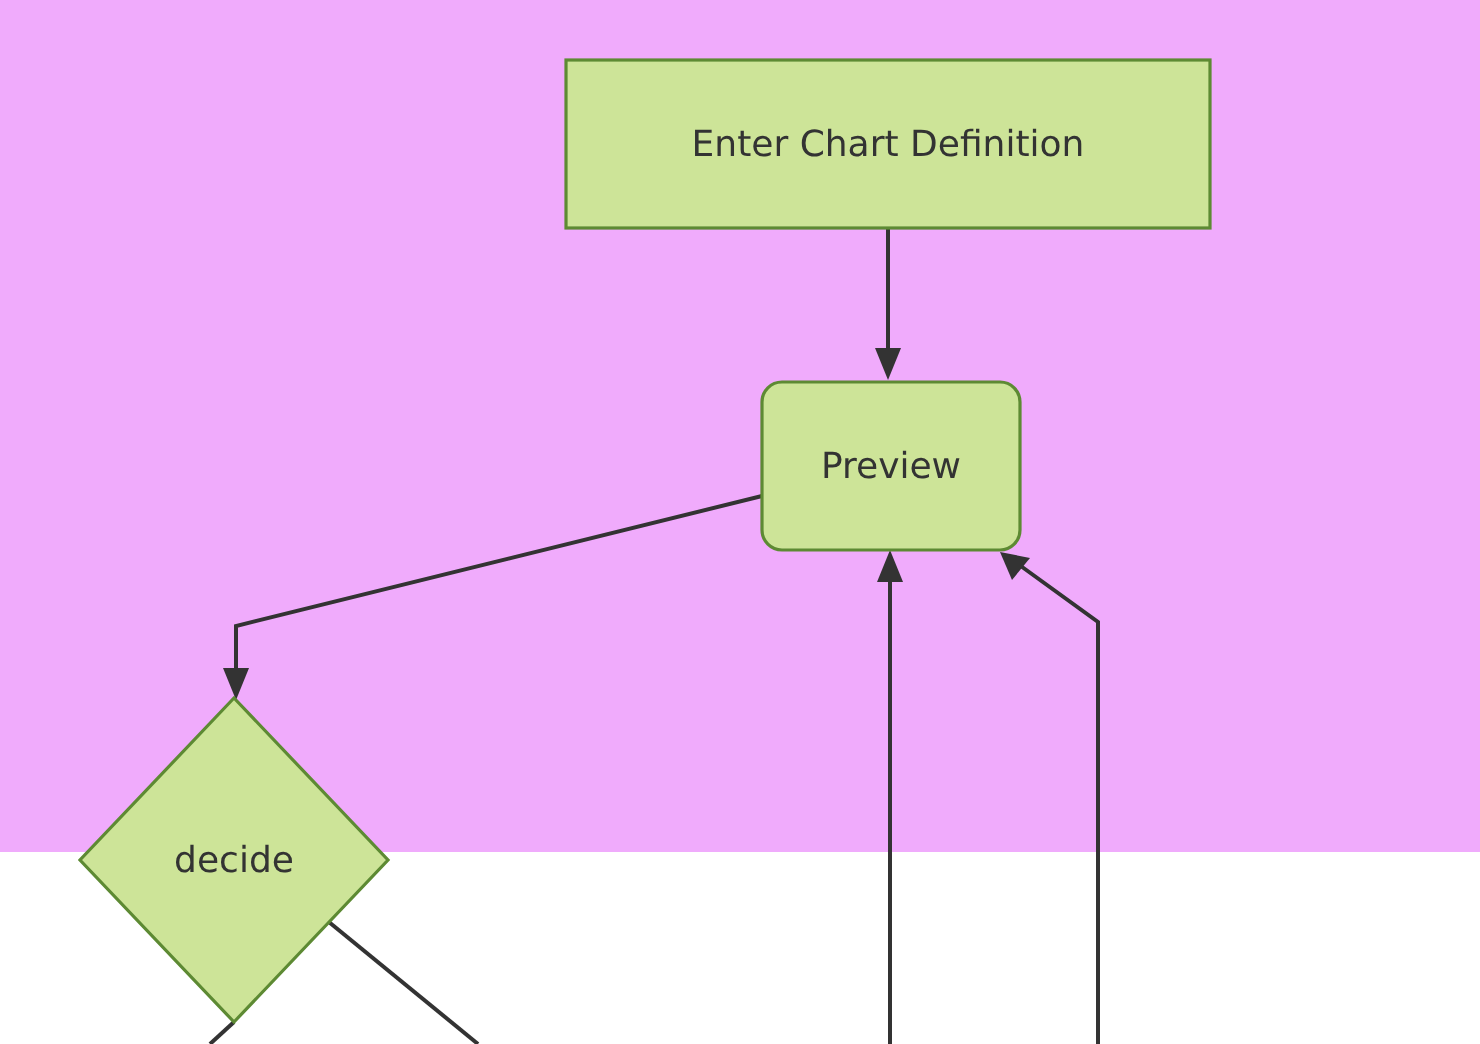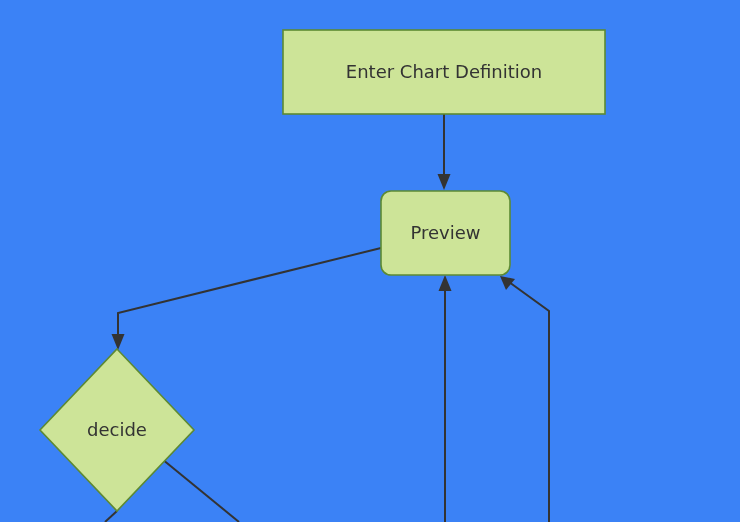--- a/index.html
+++ b/index.html
@@ -9,22 +9,22 @@
   }
   body {
     width: 740px;
     height: 522px;
     overflow: hidden;
     font-family: "DejaVu Sans", "Liberation Sans", sans-serif;
   }
   #diagram-canvas {
     position: relative;
     width: 740px;
-    height: 522px;
-    background: #3b82f6;
+    height: 426px;
+    background: #f0abfc;
   }
   #flowchart-svg {
     position: absolute;
     top: 0;
     left: 0;
     width: 740px;
     height: 522px;
     display: block;
   }
   .node-shape {

